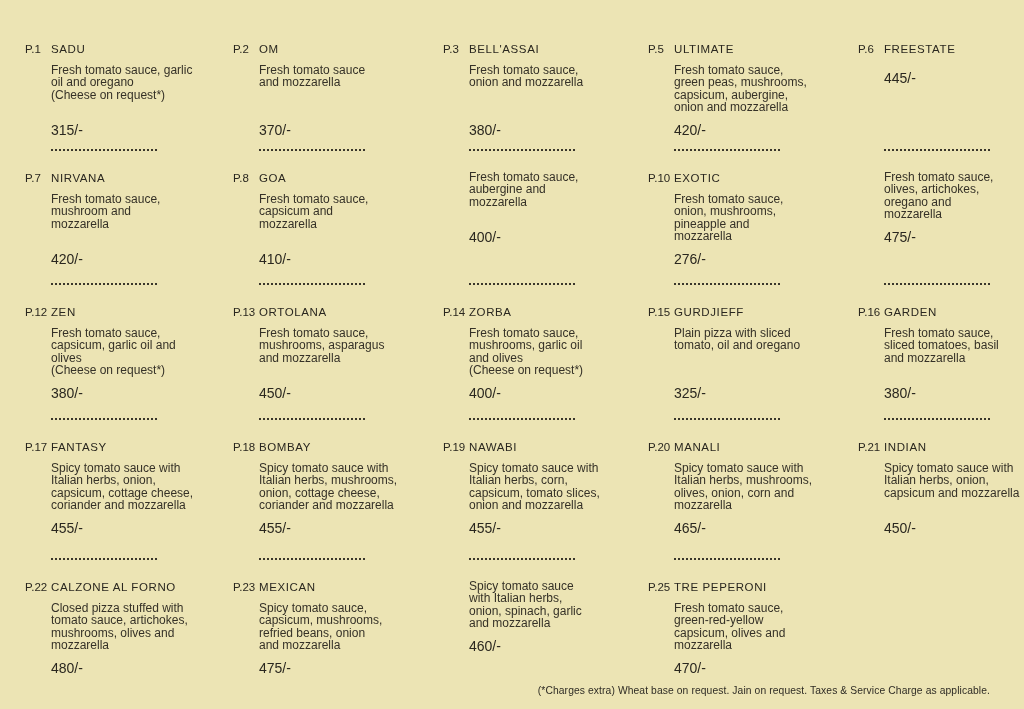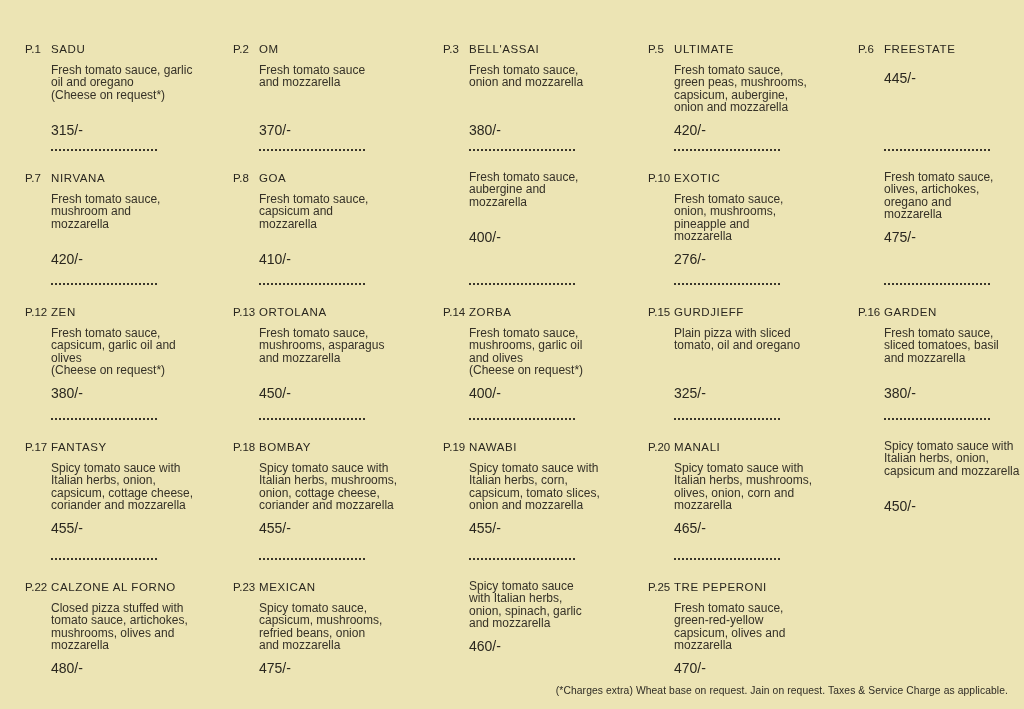--- a/index.html
+++ b/index.html
@@ -59,21 +59,21 @@
     margin-top: auto;
     margin-bottom: 20px;
     margin-left: 26px;
     width: 108px;
     height: 2px;
     background-image: repeating-linear-gradient(to right, #3A362B 0, #3A362B 1.8px, transparent 1.8px, transparent 4px);
   }
   .item-separator.hidden { visibility: hidden; }
   .footer-note {
     position: absolute;
-    right: 16px;
+    right: 34px;
     bottom: 13px;
     font-size: 10.3px;
     color: #2F2C25;
     letter-spacing: 0.1px;
   }
 </style>
 </head>
 <body>
 
 <div class="page">
@@ -296,20 +296,24 @@
     </div>
     <div class="item-desc">Spicy tomato sauce with
 Italian herbs, mushrooms,
 olives, onion, corn and
 mozzarella</div>
     <div class="item-price">465/-</div>
     <div class="item-separator"></div>
   </div>
 
   <div class="menu-item">
+    <div class="item-head">
+      <span class="item-code">P.21</span>
+      <span class="item-name">INDIAN</span>
+    </div>
     <div class="item-desc">Spicy tomato sauce with
 Italian herbs, onion,
 capsicum and mozzarella</div>
     <div class="item-price">450/-</div>
     <div class="item-separator hidden"></div>
   </div>
 
   <div class="menu-item">
     <div class="item-head">
       <span class="item-code">P.22</span>

